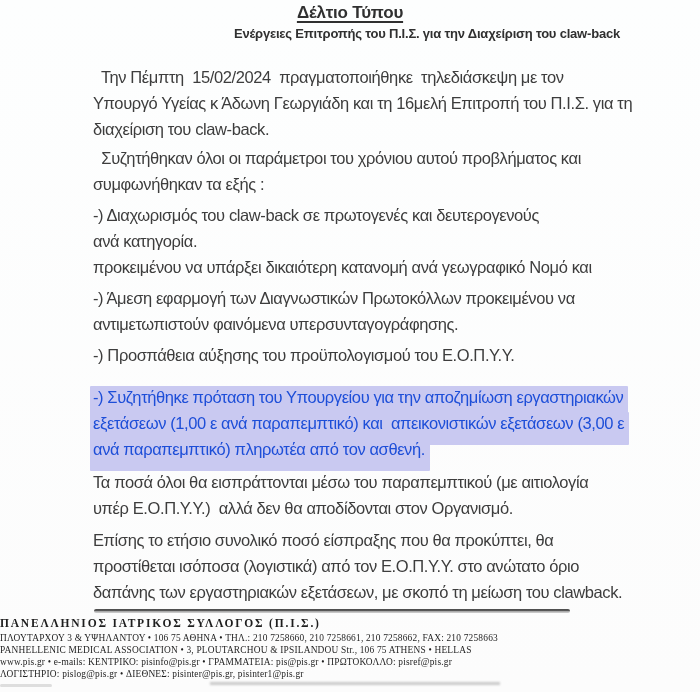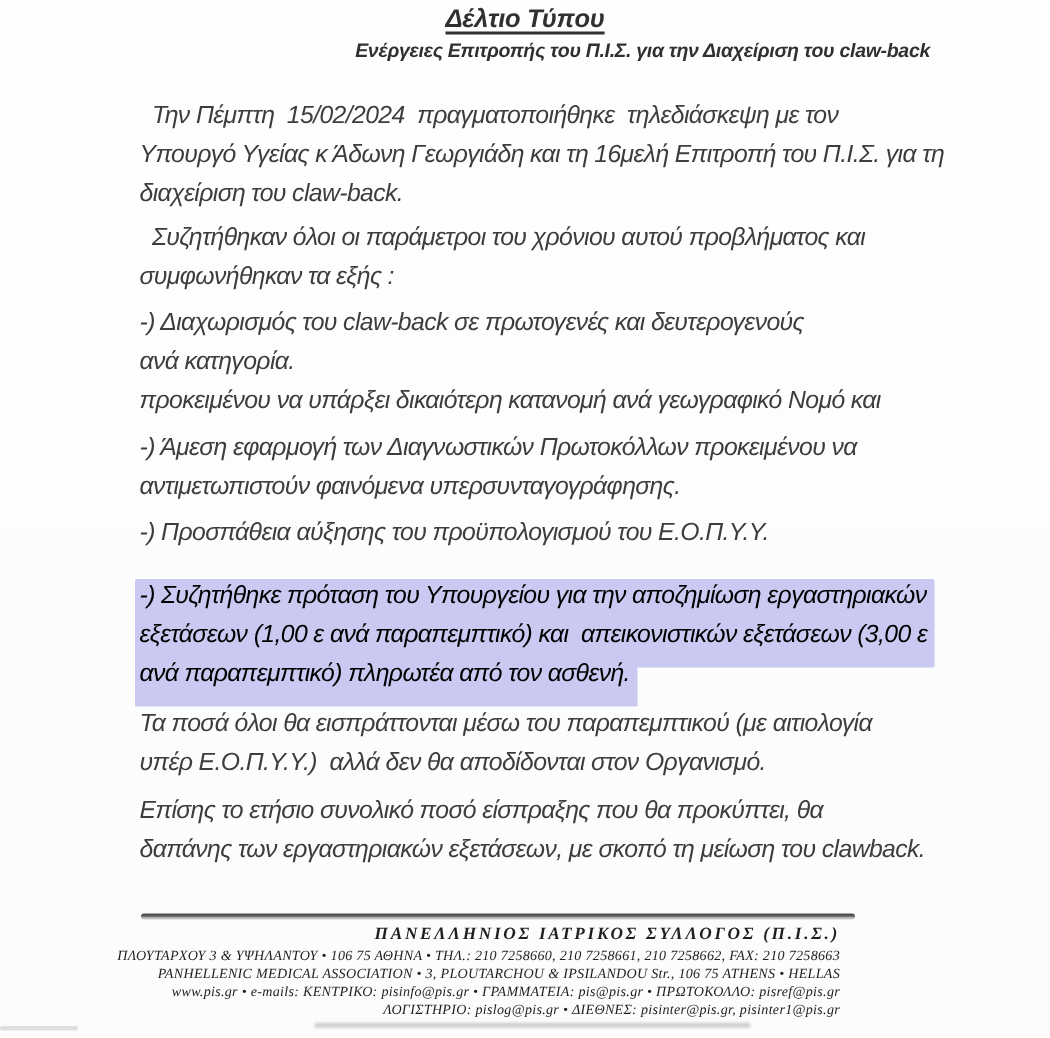--- a/index.html
+++ b/index.html
@@ -7,21 +7,20 @@
     width:700px;height:692px;
     background:#fdfdfd;
     font-family:"Liberation Sans","DejaVu Sans",sans-serif;
     overflow:hidden;
     position:relative;
   }
   .sheet{
     position:absolute;left:0;top:0;width:700px;height:692px;
     background:linear-gradient(180deg,#fdfefe 0%,#fcfcfc 100%);
     filter:blur(0.22px);
-    font-style:italic;
   }
   .doc-title{
     position:absolute;top:3px;left:0;width:700px;
     text-align:center;
     font-size:17px;font-weight:bold;color:#303030;
     letter-spacing:-0.2px;
   }
   .doc-title .u{
     text-decoration:underline;
     text-decoration-thickness:1.5px;
@@ -35,33 +34,33 @@
   }
   .para{
     position:absolute;left:93px;width:560px;
     font-size:16.5px;line-height:26px;color:#3d3d3d;
     letter-spacing:-0.4px;
   }
   .line{white-space:pre;}
   .hl-line{white-space:pre;}
   .hl{
     background:#c9c9f1;
-    color:#000000;
+    color:#1d4ed8;
     padding:2px 5px 13px 3px;
     margin-left:-3px;
     border-radius:1px;
   }
   .rule{
     position:absolute;left:94px;top:609px;width:476px;height:4px;
     background:linear-gradient(180deg,#4c4c4c 0%,#5a5a5a 45%,#a8a8a8 60%,#d5d5d5 100%);
     border-radius:2px;
   }
   .footer{
     position:absolute;left:0;top:617px;width:560px;
-    text-align:right;
+    text-align:left;
     font-family:"Liberation Serif","DejaVu Serif",serif;
     color:#1e1e1e;
     filter:blur(0.3px);
   }
   .f-title{
     font-size:11.5px;font-weight:bold;letter-spacing:1.8px;
     margin-bottom:3px;
   }
   .f-line{
     font-size:9.4px;line-height:12px;letter-spacing:0.2px;
@@ -120,20 +119,21 @@
     <div class="hl-line"><span class="hl">ανά παραπεμπτικό) πληρωτέα από τον ασθενή.</span></div>
   </div>
 
   <div class="para" style="top:469px">
     <div class="line">Τα ποσά όλοι θα εισπράττονται μέσω του παραπεμπτικού (με αιτιολογία</div>
     <div class="line">υπέρ Ε.Ο.Π.Υ.Υ.)  αλλά δεν θα αποδίδονται στον Οργανισμό.</div>
   </div>
 
   <div class="para" style="top:527px">
     <div class="line">Επίσης το ετήσιο συνολικό ποσό είσπραξης που θα προκύπτει, θα</div>
+    <div class="line">προστίθεται ισόποσα (λογιστικά) από τον Ε.Ο.Π.Υ.Υ. στο ανώτατο όριο</div>
     <div class="line">δαπάνης των εργαστηριακών εξετάσεων, με σκοπό τη μείωση του clawback.</div>
   </div>
 
   <div class="rule"></div>
 
   <div class="footer">
     <div class="f-title">ΠΑΝΕΛΛΗΝΙΟΣ ΙΑΤΡΙΚΟΣ ΣΥΛΛΟΓΟΣ (Π.Ι.Σ.)</div>
     <div class="f-line">ΠΛΟΥΤΑΡΧΟΥ 3 &amp; ΥΨΗΛΑΝΤΟΥ • 106 75 ΑΘΗΝΑ • ΤΗΛ.: 210 7258660, 210 7258661, 210 7258662, FAX: 210 7258663</div>
     <div class="f-line">PANHELLENIC MEDICAL ASSOCIATION • 3, PLOUTARCHOU &amp; IPSILANDOU Str., 106 75 ATHENS • HELLAS</div>
     <div class="f-line">www.pis.gr • e-mails: ΚΕΝΤΡΙΚΟ: pisinfo@pis.gr • ΓΡΑΜΜΑΤΕΙΑ: pis@pis.gr • ΠΡΩΤΟΚΟΛΛΟ: pisref@pis.gr</div>

